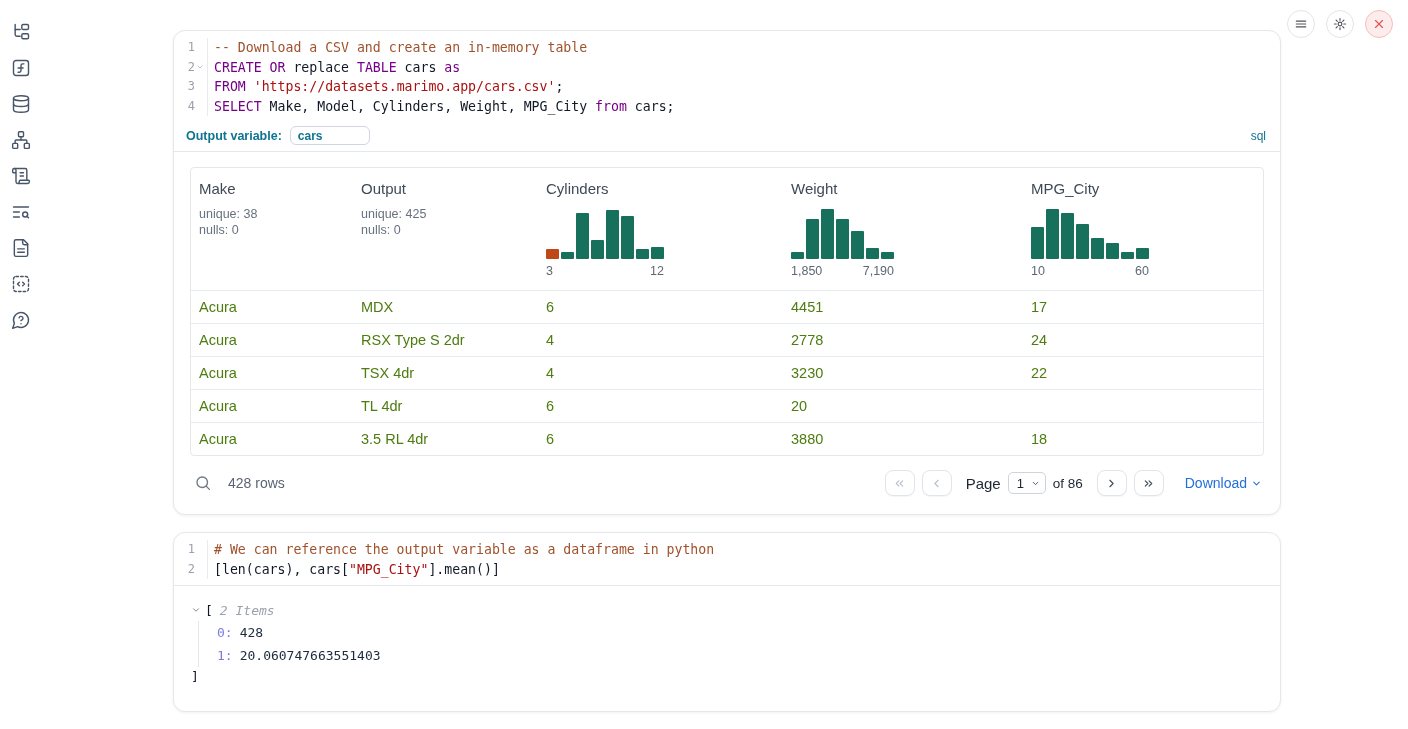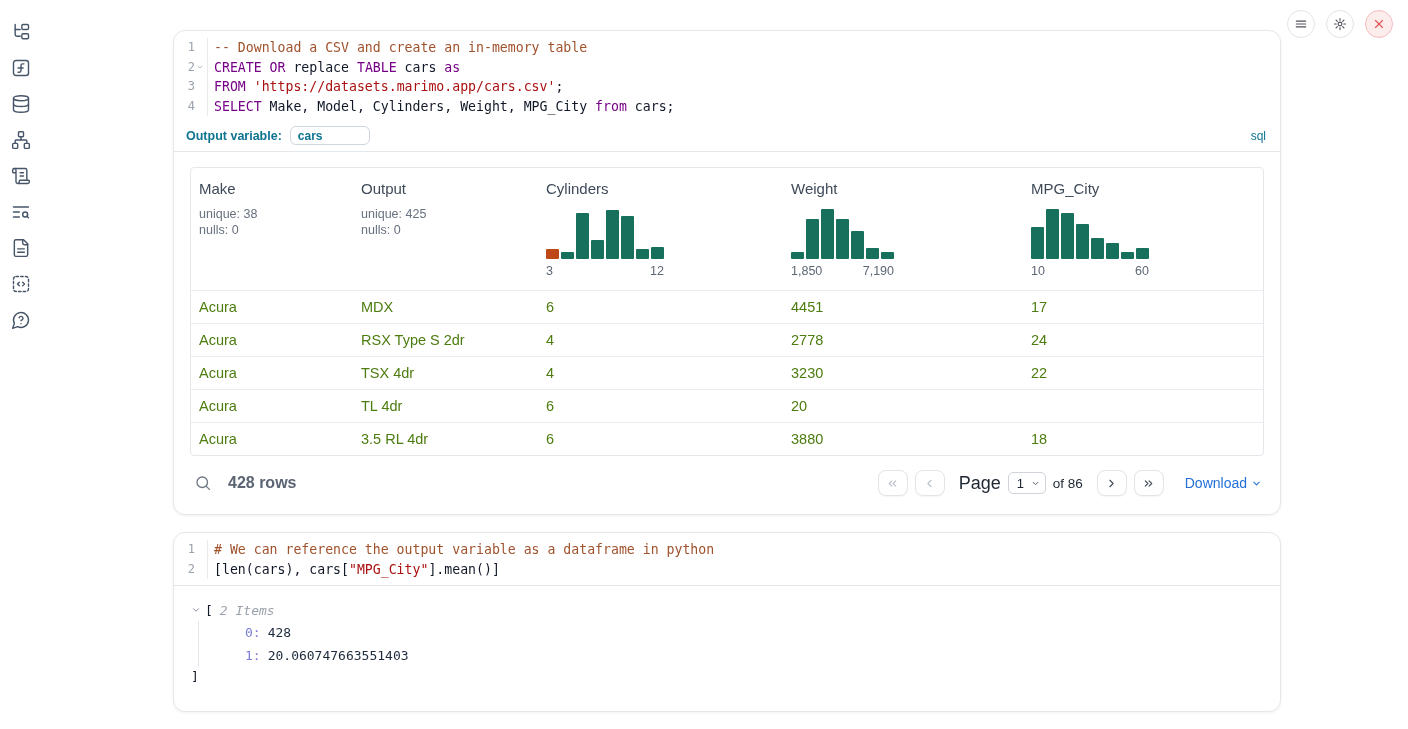--- a/index.html
+++ b/index.html
@@ -64,48 +64,48 @@
   .hist { display:flex; align-items:flex-end; gap:2px; height:52px; }
   .hist-bar { width:13px; border-radius:1px; }
   .hist-axis { display:flex; justify-content:space-between; font-size:12.5px; color:#5d6776; margin-top:5px; }
   .trow.data { border-top:1px solid #e8ebef; }
   .trow.data .tcell { padding:8px 0 8px 8px; font-size:14.5px; color:#4d7c0f; line-height:16px; }
 
   
   .tfoot { display:flex; align-items:center; padding:14px 2px 0 4px; }
   .search-btn { background:none; border:none; padding:0; cursor:pointer; }
   .search-btn svg { width:18px; height:18px; stroke:#6f7884; fill:none; stroke-width:1.8; stroke-linecap:round; }
-  .rowcount { margin-left:16px; font-size:16px; color:#5a6472;font-weight:bold; }
+  .rowcount { margin-left:16px; font-size:14px; color:#5a6472; }
   .pager { margin-left:auto; display:flex; align-items:center; gap:7px; }
   .pag { width:30px; height:26px; border:1px solid #e1e5ea; border-radius:8px; background:#fff;
          display:flex; align-items:center; justify-content:center; cursor:pointer;
          box-shadow:0 1px 1px rgba(0,0,0,.04); padding:0; }
   .pag svg { width:13px; height:13px; fill:none; stroke-width:2; stroke-linecap:round; stroke-linejoin:round; }
   .pag.disabled svg { stroke:#b9c0ca; }
   .pag.enabled  svg { stroke:#3f4956; }
-  .page-label { font-size:18px; color:#1f2733; margin-left:7px; }
+  .page-label { font-size:15px; color:#1f2733; margin-left:7px; }
   .page-select { width:38px; height:22px; border:1px solid #cfd4da; border-radius:5px; background:#fff;
                  display:flex; align-items:center; justify-content:space-between; padding:0 5px 0 8px;
                  font-size:13px; color:#1f2733; cursor:pointer; }
   .page-select svg { width:9px; height:9px; stroke:#3f4956; fill:none; stroke-width:2.4; stroke-linecap:round; stroke-linejoin:round; }
   .of-label { font-size:13.5px; color:#1f2733; margin-right:7px; }
   .download-btn { margin-left:14px; background:none; border:none; padding:0; display:flex; align-items:center;
                   gap:4px; font-family:"Liberation Sans", sans-serif; font-size:14px; color:#2270d8; cursor:pointer; }
   .download-btn svg { width:11px; height:11px; stroke:#2270d8; fill:none; stroke-width:2.2; stroke-linecap:round; stroke-linejoin:round; }
 
   
   .pyout { border-top:1px solid #e4e7ec; padding:13px 16px 0 17px;
            font-family:"DejaVu Sans Mono", monospace; font-size:13px; color:#16212e; }
   .tree-head { display:flex; align-items:center; height:22px; }
   .tree-toggle { background:none; border:none; padding:0; margin-right:4px; cursor:pointer; }
   .tree-toggle svg { width:10px; height:10px; stroke:#6a7380; fill:none; stroke-width:2; stroke-linecap:round; stroke-linejoin:round; }
   .bracket { color:#111827; }
   .titems { color:#9ba2ac; font-style:italic; margin-left:7px; }
   .tree-body { border-left:1px solid #e3e6ea; margin-left:7px; padding-left:18px; }
-  .tree-entry { height:23px; line-height:23px;margin-left:28px; }
+  .tree-entry { height:23px; line-height:23px; }
   .tkey { color:#7b7bd8; }
   .tval { color:#1e2b3c; margin-left:7px; }
   .tree-close { height:20px; line-height:20px; }
 </style>
 </head>
 <body>
 
 <nav class="sidebar">
   <button class="side-btn">
       <span>

